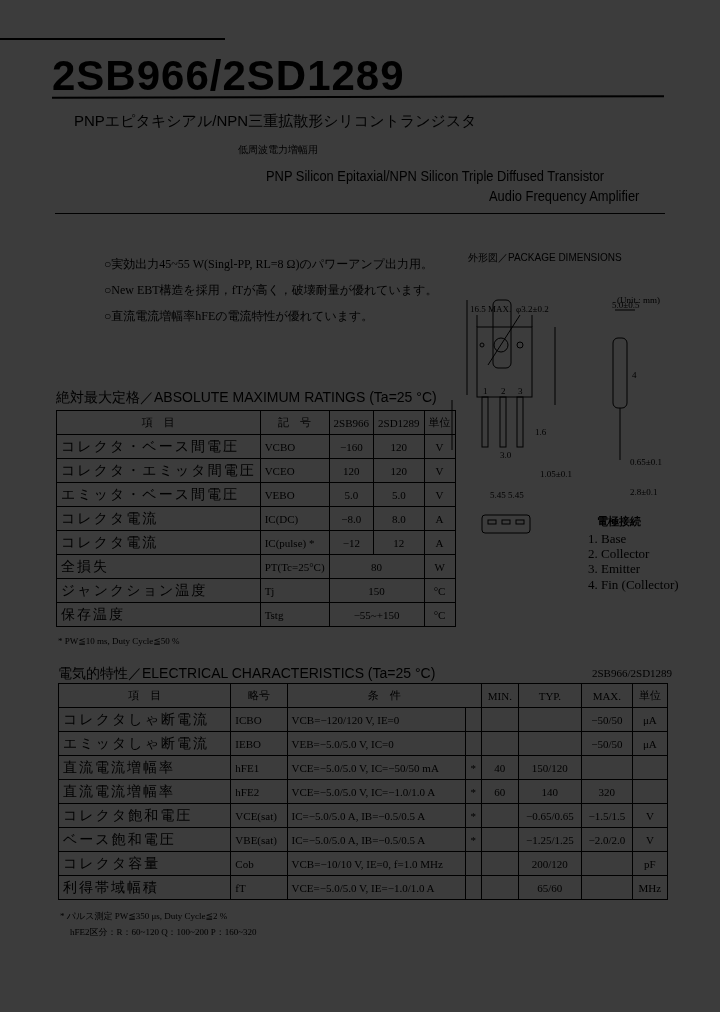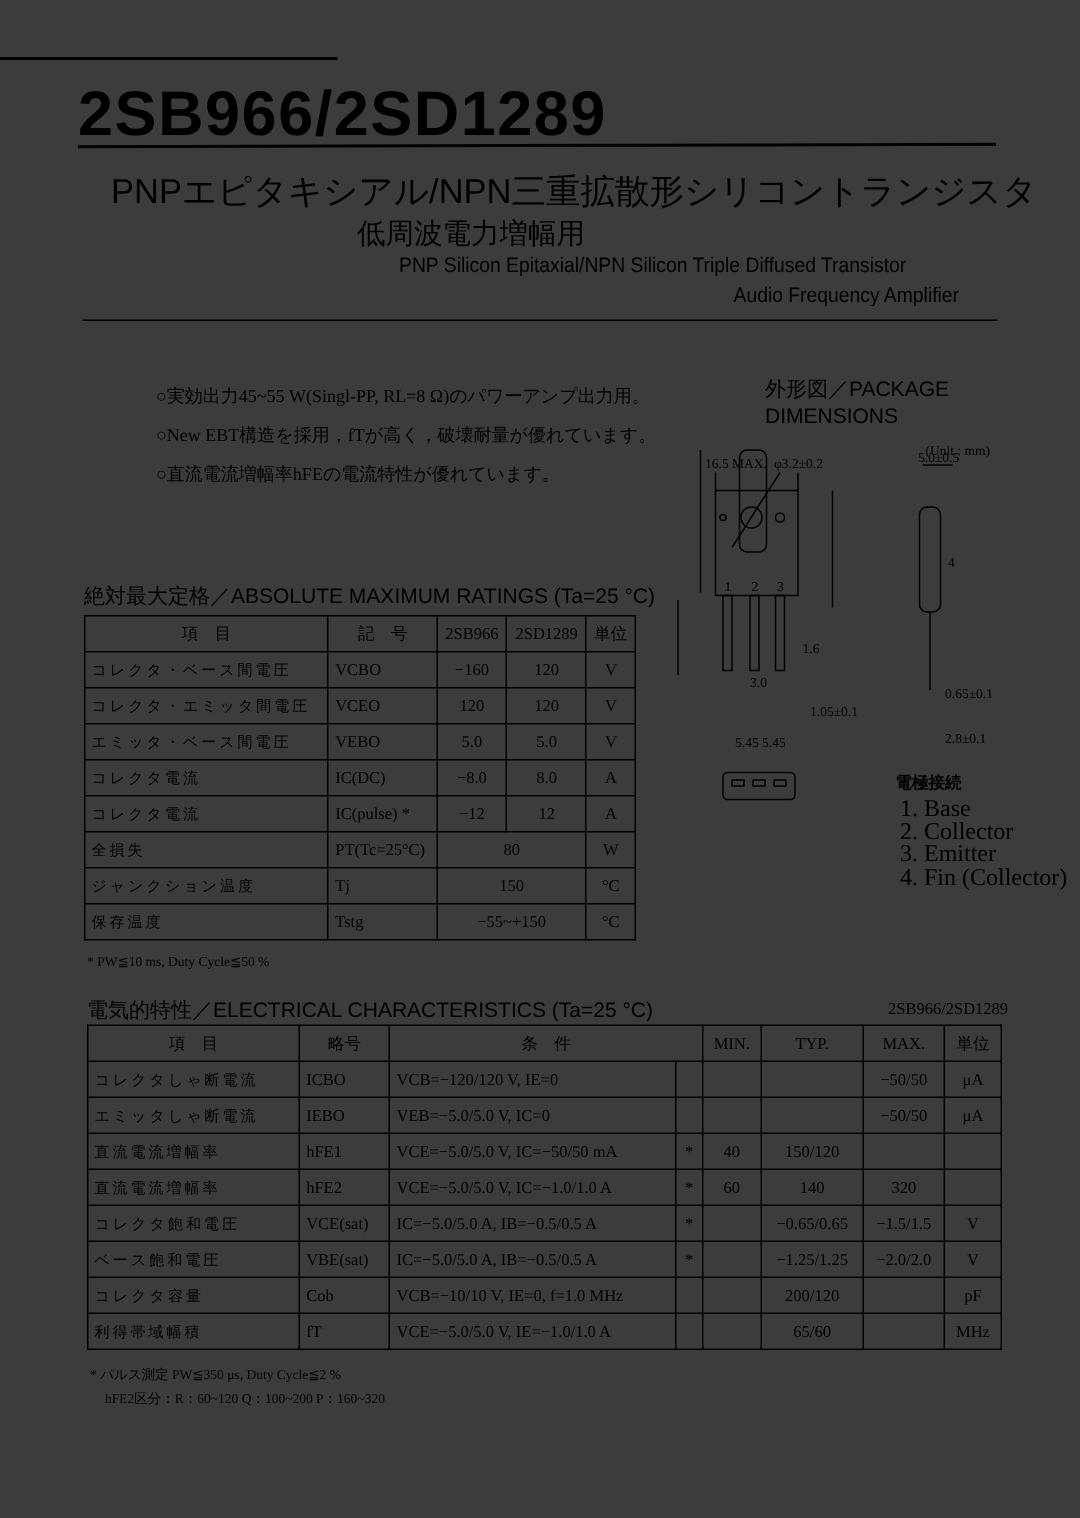--- a/index.html
+++ b/index.html
@@ -2,36 +2,36 @@
 <html><head>
 <meta charset="utf-8">
 <style>
   html, body { margin:0; padding:0; }
   body { width:720px; height:1012px; background:#3c3c3c; color:#000; position:relative; overflow:hidden; font-family:"Liberation Sans", sans-serif; }
   .abs { position:absolute; }
   .line { position:absolute; background:#000; }
   .top-rule { left:0; top:38px; width:225px; height:2px; }
   .title { left:52px; top:52px; font-size:42px; font-weight:bold; letter-spacing:1px; }
   .title-rule { left:52px; top:96px; width:612px; height:2px; transform:rotate(-0.15deg); }
-  .sub-jp { left:74px; top:112px; font-size:23px; }
-  .sub-jp2 { left:238px; top:143px; font-size:19px; }
+  .sub-jp { left:74px; top:112px; font-size:15px; }
+  .sub-jp2 { left:238px; top:143px; font-size:10px; }
   .sub-en1 { left:266px; top:168px; font-size:14px; transform:scaleX(0.92); transform-origin:left; }
   .sub-en2 { left:489px; top:188px; font-size:14px; transform:scaleX(0.92); transform-origin:left; }
   .sub-rule { left:55px; top:213px; width:610px; height:1px; }
   .feat { left:58px; font-size:12px; font-family:"Liberation Serif", serif;margin-left:46px; }
-  .pkg-title { left:468px; top:251px; font-size:14px;margin-left:42px; }
+  .pkg-title { left:468px; top:251px; font-size:10px; }
   .pkg-unit { left:617px; top:268px; font-size:9px; font-family:"Liberation Serif", serif;margin-top:27px; }
   .pin-title { left:597px; top:514px; font-size:11px; font-weight:bold; }
-  .pin { left:600px; font-size:16px; font-family:"Liberation Serif", serif; }
+  .pin { left:588px; font-size:13px; font-family:"Liberation Serif", serif; }
   table { border-collapse:collapse; position:absolute; font-family:"Liberation Serif", serif; font-size:11px; }
   td, th { border:1px solid #000; padding:0 4px; height:23px; text-align:center; font-weight:normal; white-space:nowrap; }
   .sec-title { font-size:14px; }
   .note { font-size:9px; font-family:"Liberation Serif", serif; }
   .left { text-align:left;margin-top:12px; }
-  .jpcell { letter-spacing:2px; text-align:left; font-size:10px; }
+  .jpcell { letter-spacing:2px; text-align:left; font-size:14px; }
 </style>
 </head>
 <body>
 
 <div class="line top-rule"></div>
 <div class="abs title">2SB966/2SD1289</div>
 <div class="line title-rule"></div>
 <div class="abs sub-jp">PNPエピタキシアル/NPN三重拡散形シリコントランジスタ</div>
 <div class="abs sub-jp2">低周波電力増幅用</div>
 <div class="abs sub-en1">PNP Silicon Epitaxial/NPN Silicon Triple Diffused Transistor</div>

